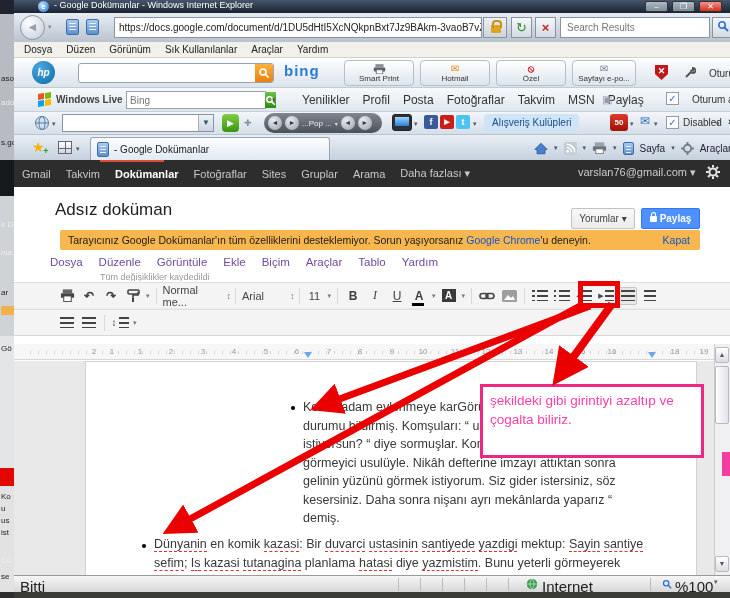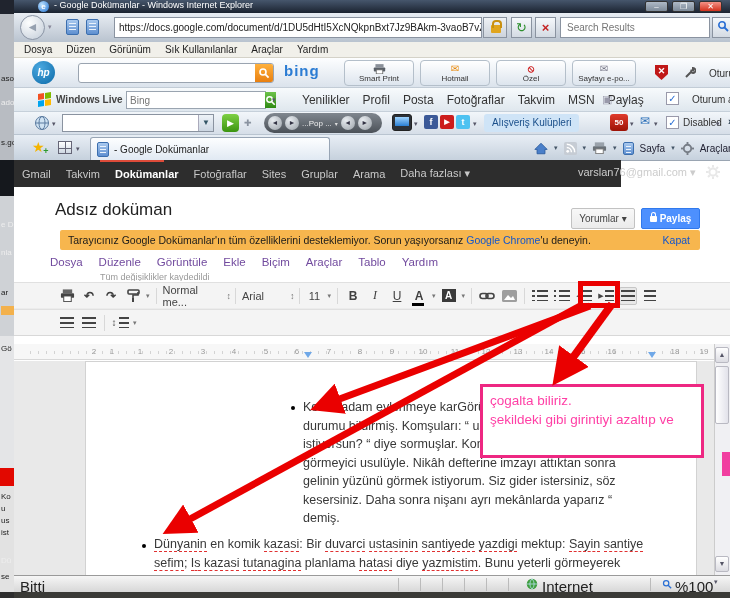--- a/index.html
+++ b/index.html
@@ -77,21 +77,21 @@
   .qtabs{position:absolute;left:44px;top:6px;width:14px;height:13px;border:1px solid #667;background:linear-gradient(#fff,#cfd8e2);}
   .qtabs::before{content:"";position:absolute;left:6px;top:0;bottom:0;width:1px;background:#667;}
   .qtabs::after{content:"";position:absolute;top:6px;left:0;right:0;height:1px;background:#667;}
   .tab{position:absolute;left:76px;top:2px;width:240px;height:24px;border:1px solid #98a5b5;border-bottom:none;border-radius:3px 3px 0 0;background:linear-gradient(#fdfeff,#dfe8f2);display:flex;align-items:center;gap:5px;padding:0 6px;}
   .tab .tlbl{font-size:10px;color:#222;white-space:nowrap;}
   .tab .pic{position:relative;width:12px;height:15px;flex:none;}
   .tbr{position:absolute;top:0;height:26px;display:flex;align-items:center;gap:6px;}
   .tbr .tword{font-size:10px;color:#223;}
   .chev{font-size:7px;color:#456;}
   
-  .gbar{left:14px;top:160px;width:607px;height:27px;background:#2d2d2d;display:flex;align-items:center;gap:15px;padding-left:8px;}
+  .gbar{left:14px;top:160px;width:716px;height:27px;background:#2d2d2d;display:flex;align-items:center;gap:15px;padding-left:8px;}
   .gbar span{font-size:11px;color:#c9c9c9;white-space:nowrap;}
   .gbar span.active{color:#fff;font-weight:bold;}
   .redline{left:100px;top:160px;width:64px;height:2px;background:#dd4b39;z-index:3;}
   .gacct{position:absolute;left:578px;top:166px;font-size:11px;color:#ccc;white-space:nowrap;}
   .ggear{position:absolute;left:706px;top:165px;}
   
   .doctitle{left:55px;top:200px;font-size:17px;color:#222;}
   .btn-gray{left:571px;top:208px;width:64px;height:21px;border:1px solid #c2c2c2;border-radius:2px;background:linear-gradient(#f8f8f8,#ebebeb);font-size:10px;color:#444;text-align:center;line-height:19px;}
   .btn-blue{left:641px;top:208px;width:59px;height:21px;border:1px solid #3079ed;border-radius:2px;background:#4d90fe;color:#fff;font-size:10px;font-weight:bold;text-align:center;line-height:19px;}
   .wlock{display:inline-block;position:relative;width:7px;height:6px;background:#fff;border-radius:1px;margin-right:3px;}
@@ -576,22 +576,22 @@
       <div class="doc-line"><span>demiş.</span></div>
     </div>
 
   <div class="abs bdot" style="left:142px;top:544px;"></div>
   <div class="abs btxt" style="left:154px;top:535px;width:545px;">
       <div class="doc-line"><span class="miss">Dünyanin</span><span> en komik </span><span class="miss">kazasi</span><span>: Bir </span><span class="miss">duvarci</span><span> </span><span class="miss">ustasinin</span><span> </span><span class="miss">santiyede</span><span> </span><span class="miss">yazdigi</span><span> mektup: </span><span class="miss">Sayin</span><span> </span><span class="miss">santiye</span></div>
       <div class="doc-line"><span class="miss">sefim</span><span>; </span><span class="miss">Is</span><span> </span><span class="miss">kazasi</span><span> </span><span class="miss">tutanagina</span><span> planlama </span><span class="miss">hatasi</span><span> diye </span><span class="miss">yazmistim</span><span>. Bunu yeterli görmeyerek</span></div>
     </div>
 
   <div class="abs pinkbox">
+    <div>şekildeki gibi girintiyi azaltıp ve</div>
     <div>çogalta biliriz.</div>
-    <div>şekildeki gibi girintiyi azaltıp ve</div>
   </div>
   <div class="abs pinkfrag"></div>
 
   <div class="abs vscroll"></div>
   <div class="sbtn" style="top:347px;">▲</div>
   <div class="abs sthumb"></div>
   <div class="sbtn" style="top:556px;">▼</div>
 
   <div class="abs redbox"></div>
   <svg class="abs arrows" viewBox="0 0 730 598">

